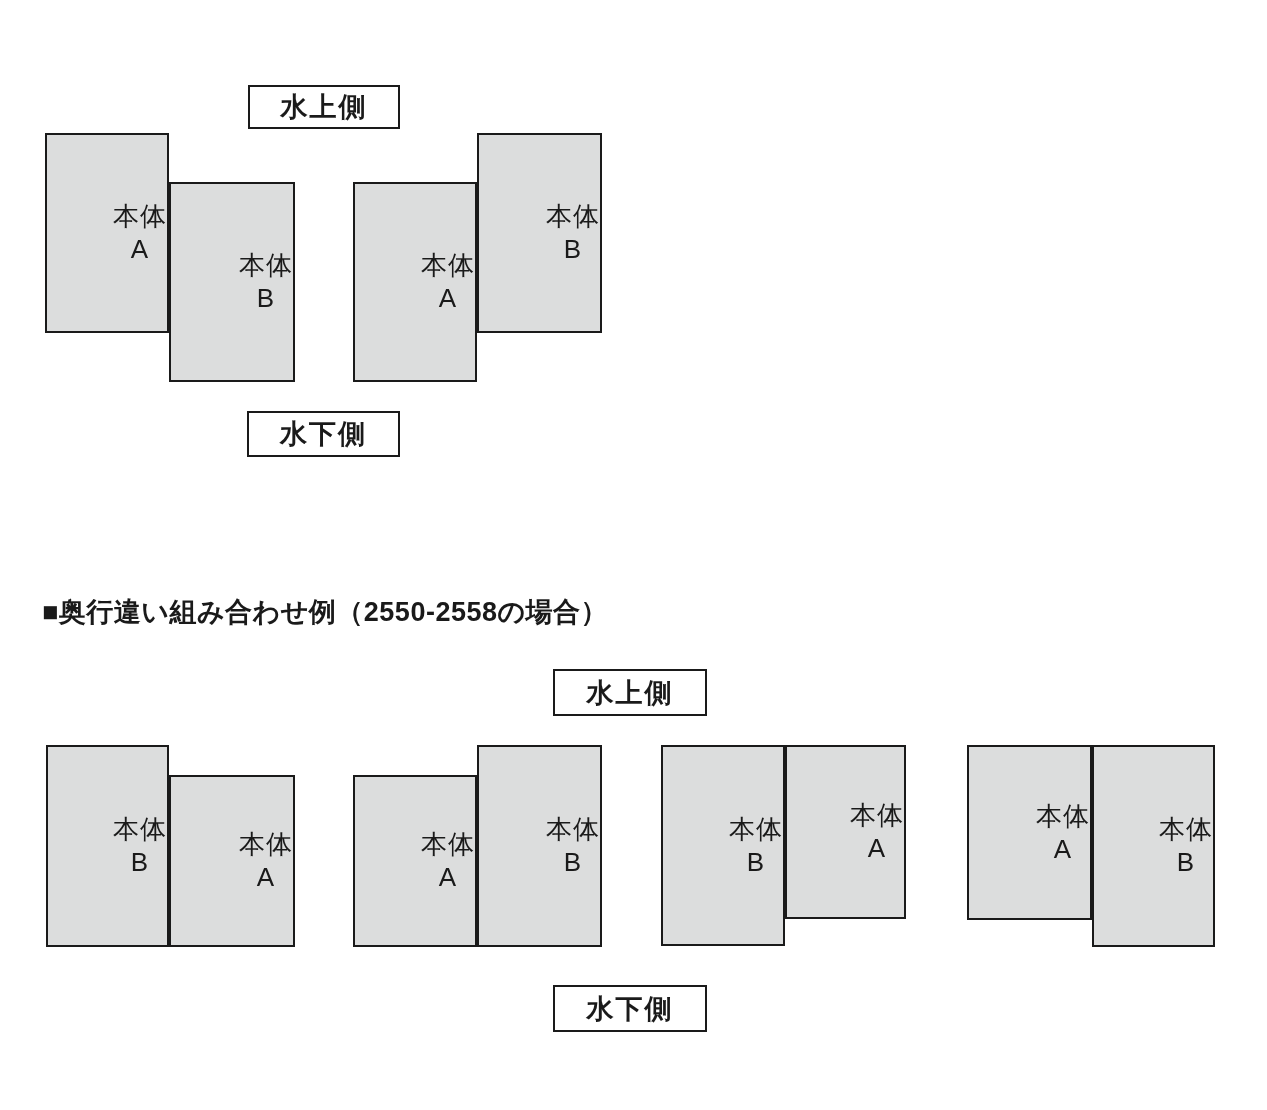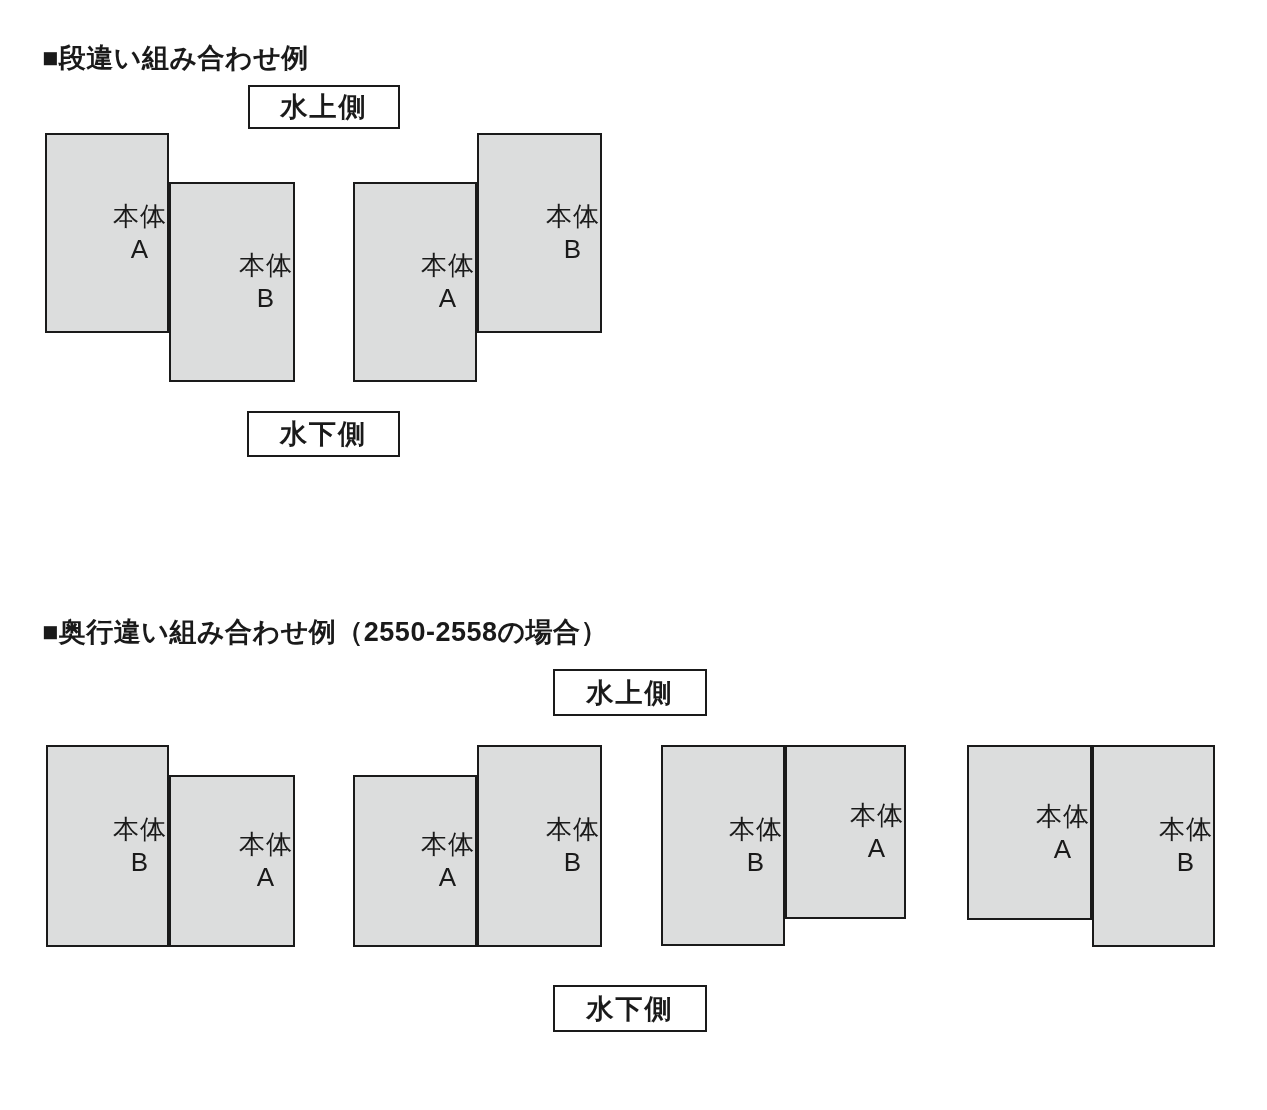--- a/index.html
+++ b/index.html
@@ -58,21 +58,20 @@
     font-size: 24px;
     white-space: nowrap;
     letter-spacing: 0.5px;
   }
 </style>
 </head>
 <body>
 
 <div class="canvas">
 
-  <div class="sec-title" style="left:42px; top:40px;">■段違い組み合わせ例</div>
 
   <div class="sign" style="left:248px; top:85px; width:152px; height:44px;">
     <span>水上側</span>
   </div>
 
   <div class="panel" style="left:45px; top:133px; width:124px; height:200px;">
     <div class="lbl">
       <div>本体</div>
       <div>A</div>
     </div>
@@ -94,21 +93,21 @@
       <div>本体</div>
       <div>B</div>
     </div>
   </div>
 
   <div class="sign" style="left:247px; top:411px; width:153px; height:46px;">
     <span>水下側</span>
   </div>
 
 
-  <div class="sec-title" style="left:42px; top:614px;">■奥行違い組み合わせ例（2550-2558の場合）</div>
+  <div class="sec-title" style="left:42px; top:594px;">■奥行違い組み合わせ例（2550-2558の場合）</div>
 
   <div class="sign" style="left:553px; top:669px; width:154px; height:47px;">
     <span>水上側</span>
   </div>
 
   <div class="panel" style="left:46px; top:745px; width:123px; height:202px;">
     <div class="lbl">
       <div>本体</div>
       <div>B</div>
     </div>

